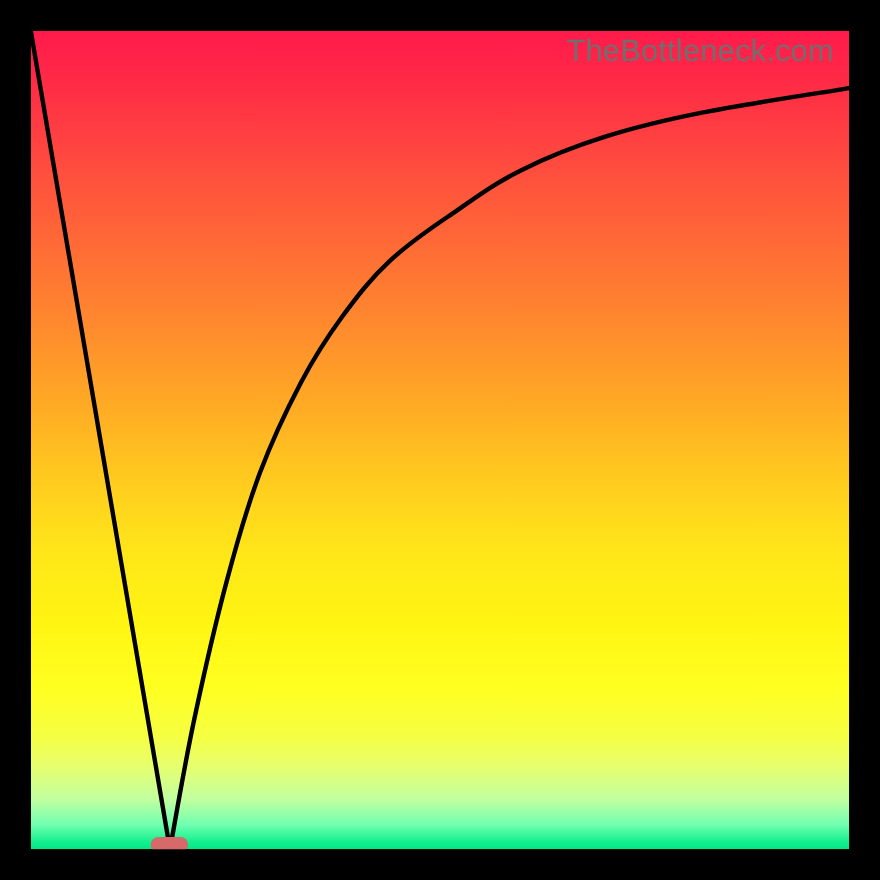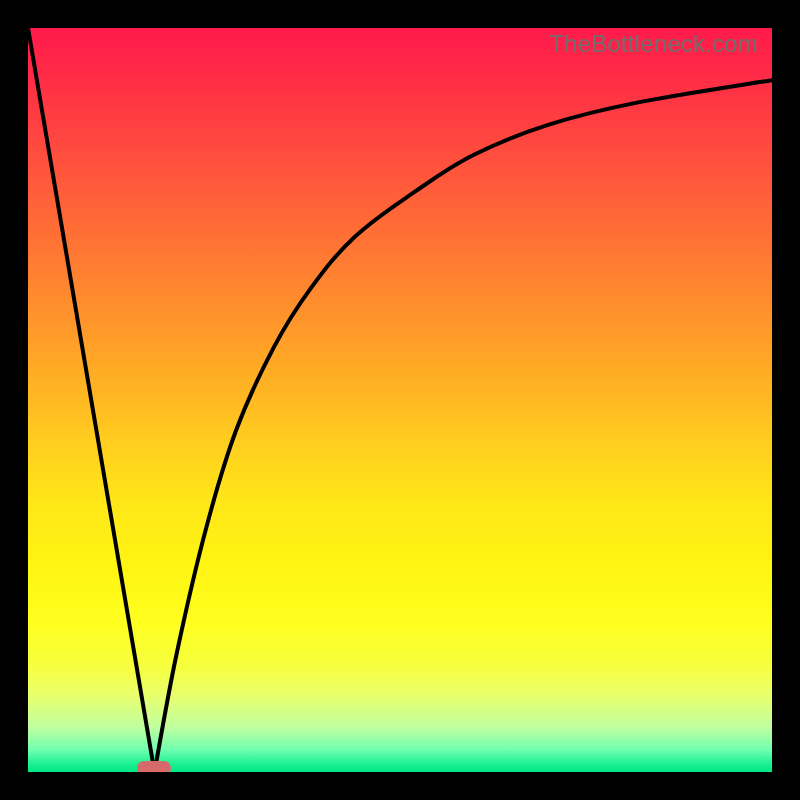--- a/index.html
+++ b/index.html
@@ -46,21 +46,21 @@
       #70ffb0 97%,
       #18f090 99%,
       #00e884 100%
     );
   }
   .watermark {
     position: absolute;
     top: 2px;
     right: 14px;
     color: #6f6f6f;
-    font-size: 24px;
+    font-size: 28px;
     font-weight: 500;
     letter-spacing: 0.2px;
     user-select: none;
   }
   svg.curve {
     position: absolute;
     inset: 0;
   }
   .marker {
     position: absolute;

